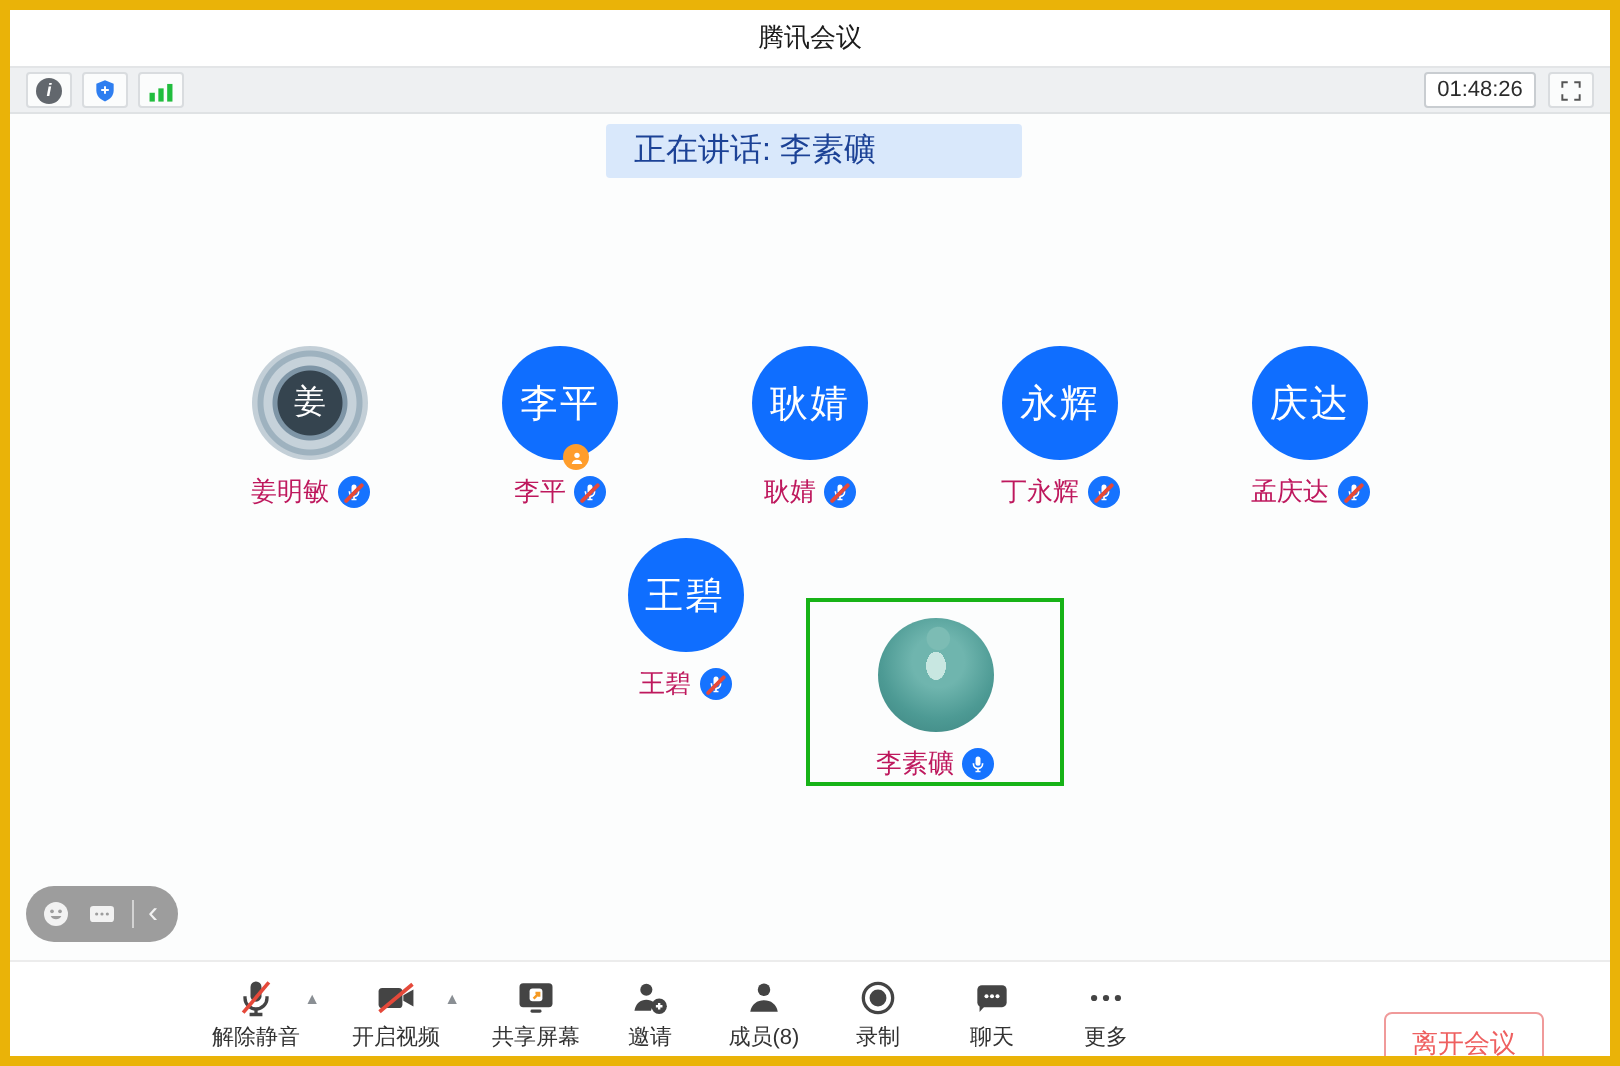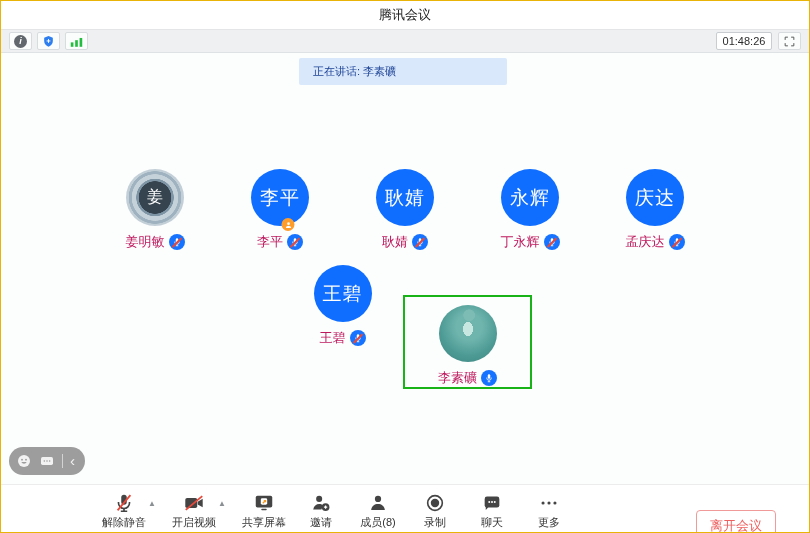--- a/index.html
+++ b/index.html
@@ -1,38 +1,38 @@
 <!DOCTYPE html>
 <html><head>
 <meta charset="utf-8">
 <style>
   * { margin:0; padding:0; box-sizing:border-box; }
   html,body { width:810px; height:533px; }
   body { font-family:"Liberation Sans","DejaVu Sans",sans-serif; background:#fff; }
-  #app { position:relative; width:810px; height:533px; background:#fcfdfd; overflow:hidden; border:1px solid #eab308; }
+  #app { position:relative; width:810px; height:533px; background:#fcfdfd; overflow:hidden; border:5px solid #eab308; }
 
   
   .titlebar { position:absolute; top:0; left:0; width:100%; height:28px; background:#fff;
     display:flex; align-items:center; justify-content:center; font-size:13px; color:#1a1a1a; }
 
   
   .statusbar { position:absolute; top:28px; left:0; width:100%; height:24px; background:#eef0f2;
     border-top:1px solid #e3e5e7; border-bottom:1px solid #dfe2e4; display:flex; align-items:center; padding:0 8px; }
   .sb-left { display:flex; gap:5px; }
   .sb-box { width:23px; height:18px; background:#fbfcfc; border:1px solid #d9dcdf; border-radius:2px;
     display:flex; align-items:center; justify-content:center; cursor:default; }
   .info-circle { width:13px; height:13px; border-radius:50%; background:#62676d; color:#fff;
     font-size:9px; font-weight:bold; display:flex; align-items:center; justify-content:center; font-style:italic; }
   .sb-right { margin-left:auto; display:flex; gap:6px; align-items:center; }
   .timer-box { min-width:56px; height:18px; background:#fff; border:1px solid #c9cdd1; border-radius:2px;
     font-size:11px; color:#2b2b2b; display:flex; align-items:center; justify-content:center; padding:0 4px; }
 
   
   .banner { position:absolute; left:298px; top:57px; width:208px; height:27px; background:#d9e8fb;
-    border-radius:2px; display:flex; align-items:center; padding-left:14px; font-size:11px; color:#1c4296; }
+    border-radius:2px; display:flex; align-items:center; padding-left:14px; font-size:16px; color:#1c4296; }
 
   
   .grid { position:absolute; top:160px; left:0; width:100%; display:flex; flex-direction:column; align-items:center; }
   .grid-row { display:flex; margin-bottom:6px; }
   .participant { width:125px; height:90px; display:flex; flex-direction:column; align-items:center; padding-top:8px; }
   .participant.active { outline:2px solid #17b317;margin-top:40px; }
   .avatar { position:relative; width:58px; height:58px; border-radius:50%; display:flex; align-items:center; justify-content:center; }
   .av-text { color:#fff; font-size:19px; letter-spacing:1px; }
   .av-init { background:#0f6eff; }
   .av-seal { background:radial-gradient(circle at 50% 50%, #35444f 0 16px, #7e95a6 16.5px 18.5px, #c6d2da 19px 23px, #9eb2bf 23.5px 26px, #c3cfd7 26.5px 29px); }

